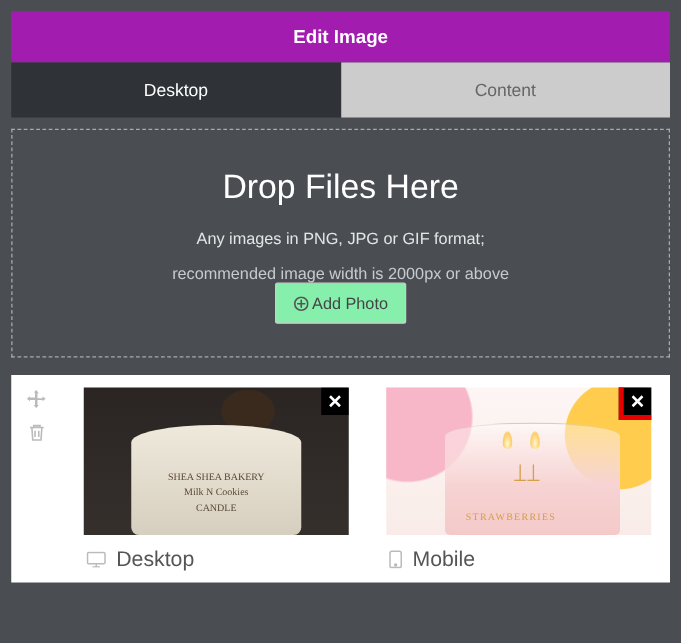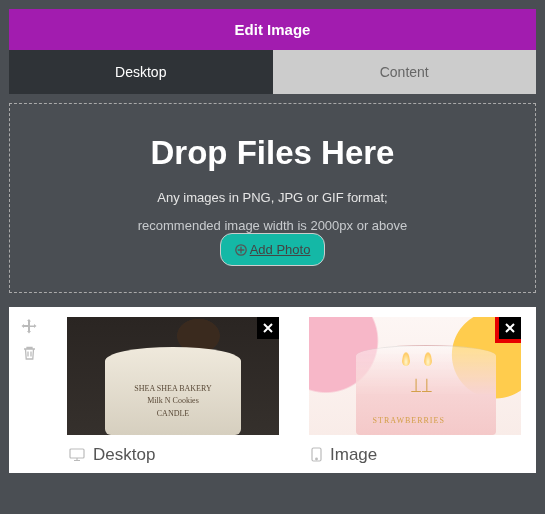--- a/index.html
+++ b/index.html
@@ -36,44 +36,43 @@
     }
     
     .dropzone {
       border: 1px dashed #aaa;
       margin: 0;
       padding: 30px 20px 26px 20px;
       text-align: center;
     }
     .dropzone-title {
       color: #fff;
-      font-size: 33px;
-      font-weight: 700;
+      font-size: 27px;
+      font-weight: 400;
       margin-bottom: 16px;
     }
     .dropzone-sub {
       color: #e5e5e5;
       font-size: 13px;
       line-height: 1.5;
       margin-bottom: 10px;
     }
     .dropzone-rec {
       color: #c8cbce;
       font-size: 13px;
     }
     .add-btn {
       display: inline-block;
-      background: #14b8a6;
+      background: #86efac;
       color: #444;
       border: 1px solid #ccc;
       padding: 8px 14px;
       font-size: 13px;
       cursor: pointer;
-      border-radius: 12px;
-      text-decoration: underline;
+      border-radius: 2px;
     }
     .add-btn svg { vertical-align: -2px; margin-right: 3px; }
     
     .gallery-wrap {
       margin: 0 9px;
       background: #fff;
       display: flex;
       padding: 0 0 8px 0;
     }
     .sidebar-tools {
@@ -257,17 +256,17 @@
           <svg width="10" height="10" viewBox="0 0 10 10">
               <path d="M1 1l8 8M9 1l-8 8" stroke="#fff" stroke-width="2"></path>
             </svg>
         </div>
       </div>
       <div class="thumb-label">
         <svg width="11" height="15" viewBox="0 0 11 15" fill="none" stroke="#bbb" stroke-width="1.2">
             <rect x="1" y="1" width="9" height="13" rx="1.5"></rect>
             <circle cx="5.5" cy="12" r="0.8" fill="#bbb"></circle>
           </svg>
-        <span class="txt">Image</span>
+        <span class="txt">Mobile</span>
       </div>
     </div>
   </div>
 </div>
 
 </body></html>

